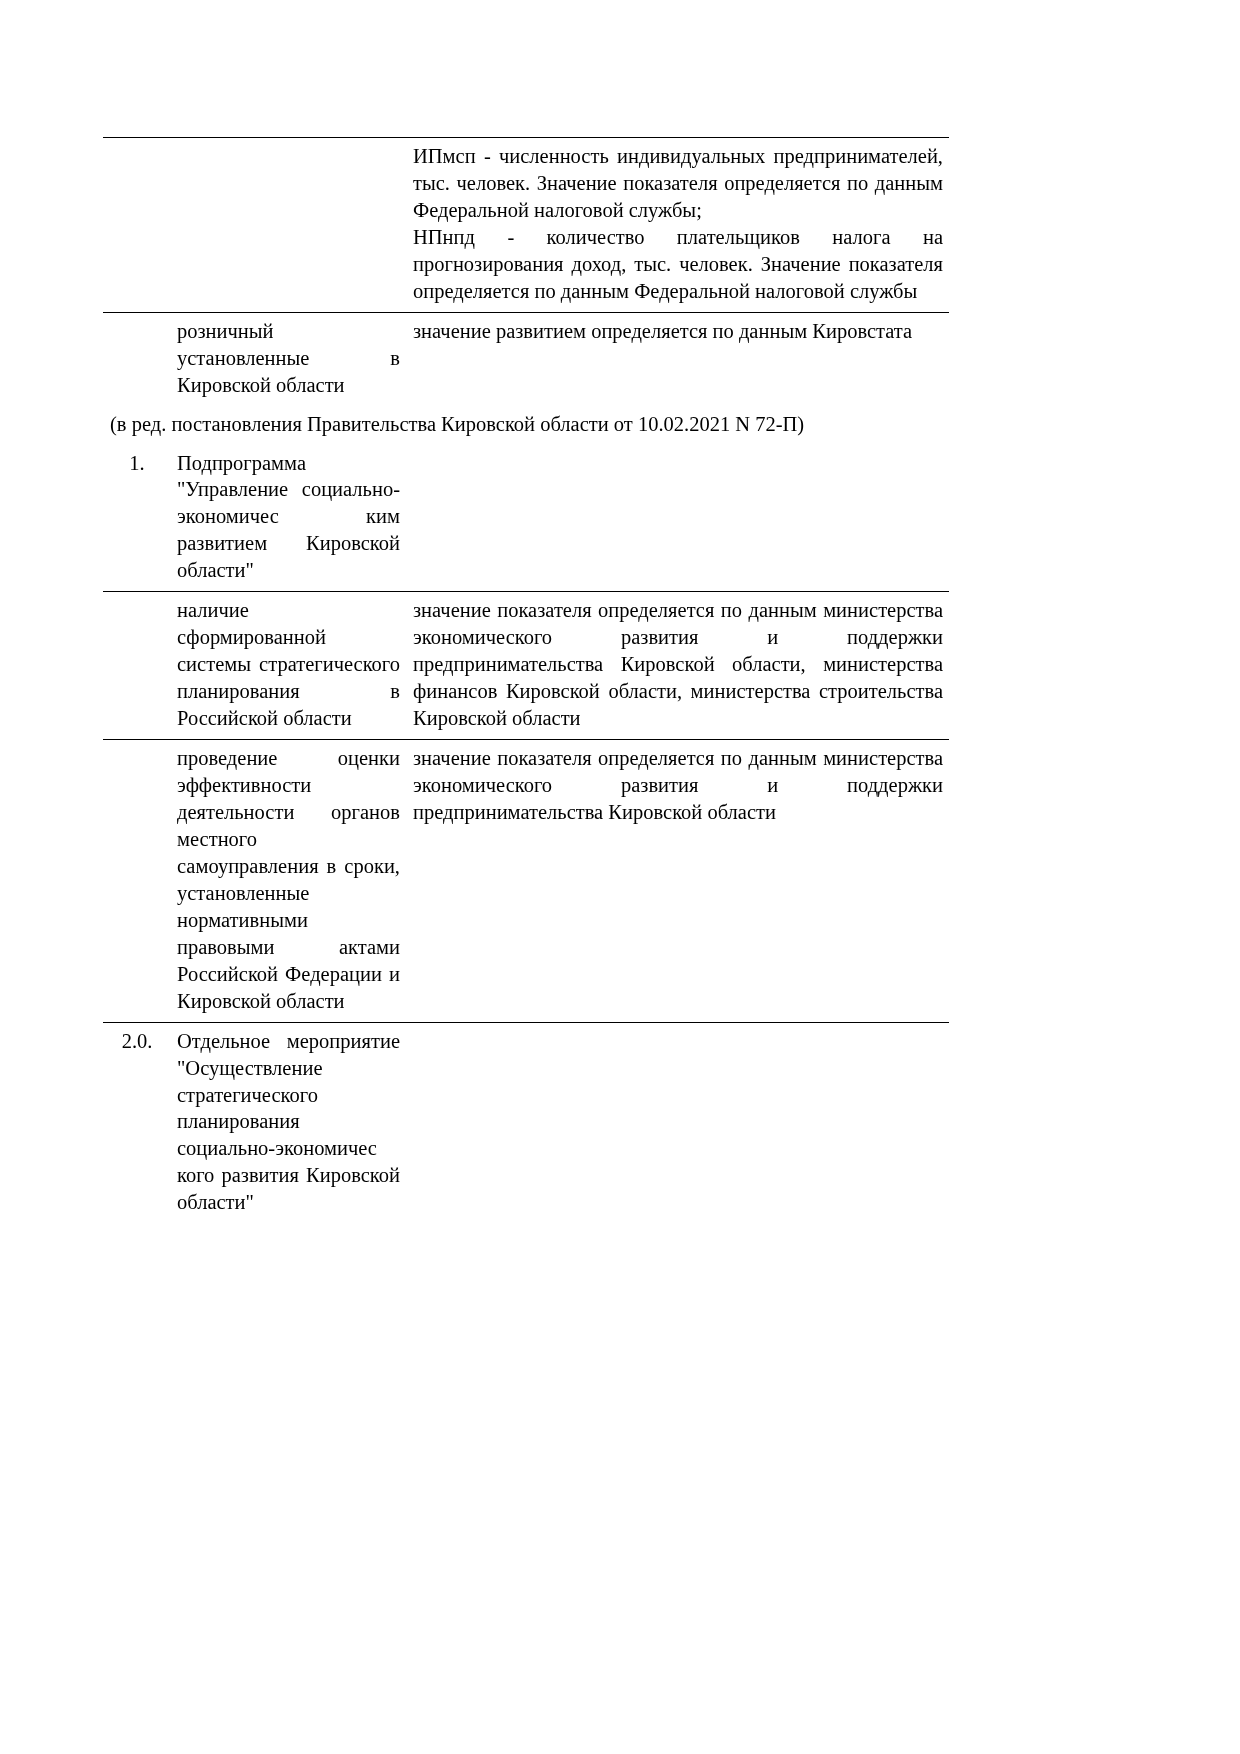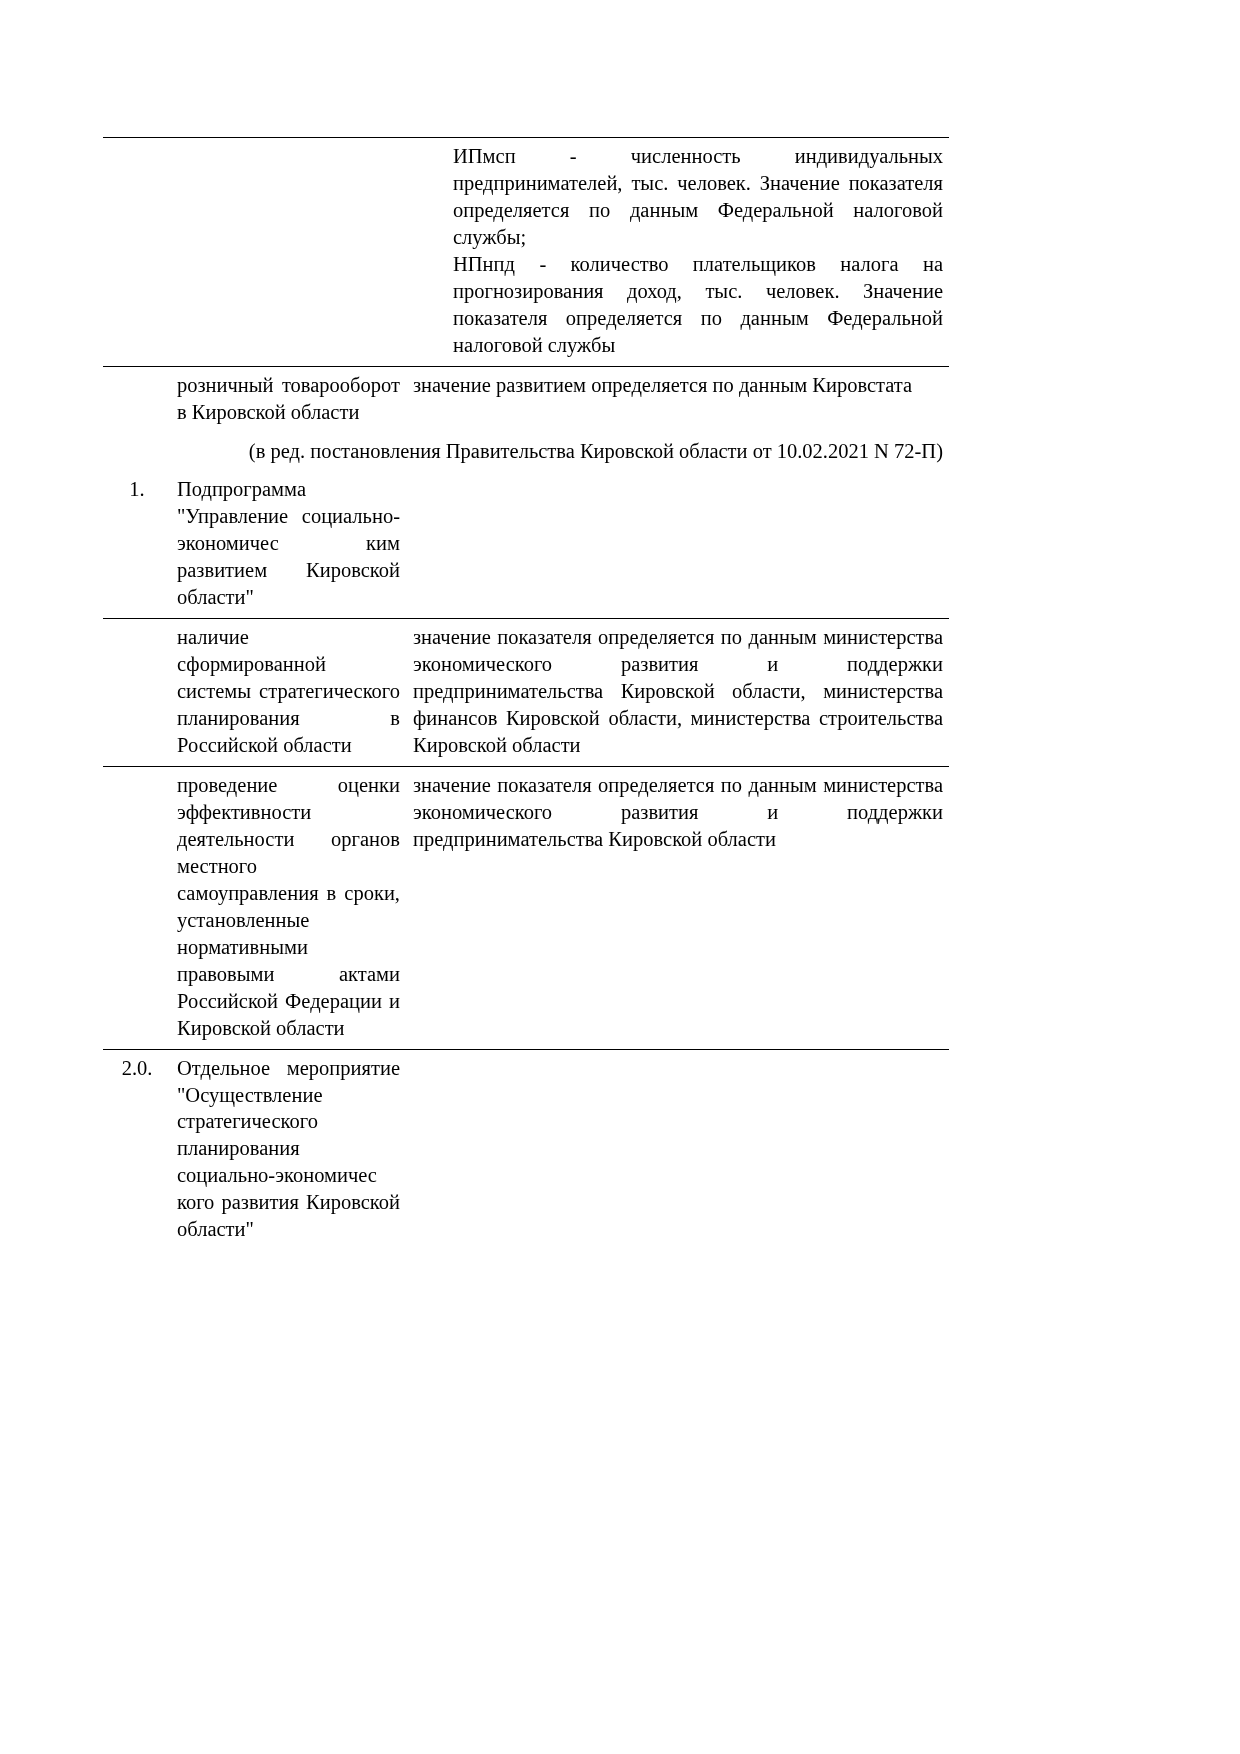--- a/index.html
+++ b/index.html
@@ -71,29 +71,28 @@
   }
 
   tr.hline > td { border-top: 1.4px solid #000; }
 
   
   td.noterow {
     border-left: 1.4px solid #000;
     border-right: 1.4px solid #000;
     border-top: 1.4px solid #000;
     border-bottom: 1.4px solid #000;
-    text-align: right;
+    text-align: left;
     padding: 11px 8px 10px 8px;
     font-size: 20.5px;
   }
 
   .just {
     text-align: justify;
     text-align-last: left;
-    margin-left: 40px;
   }
 
   
   .tblock { display: block; }
 </style>
 </head>
 <body>
 
 <div class="page">
 
@@ -109,21 +108,21 @@
         <td class="num blank-left"></td>
         <td class="name"></td>
         <td class="desc">
           <span class="tblock just">ИПмсп - численность индивидуальных предпринимателей, тыс. человек. Значение показателя определяется по данным Федеральной налоговой службы;</span>
           <span class="tblock just">НПнпд - количество плательщиков налога на прогнозирования доход, тыс. человек. Значение показателя определяется по данным Федеральной налоговой службы</span>
         </td>
       </tr>
 
       <tr class="hline">
         <td class="num blank-left"></td>
-        <td class="name">розничный товарооборот в Кировской области</td>
+        <td class="name">розничный установленные в Кировской области</td>
         <td class="desc">значение развитием определяется по данным Кировстата</td>
       </tr>
 
       <tr>
         <td class="noterow" colspan="3">(в ред. постановления Правительства Кировской области от 10.02.2021 N 72-П)</td>
       </tr>
 
       <tr>
         <td class="num">1.</td>
         <td class="name">Подпрограмма "Управление социально-экономичес ким развитием Кировской области"</td>

